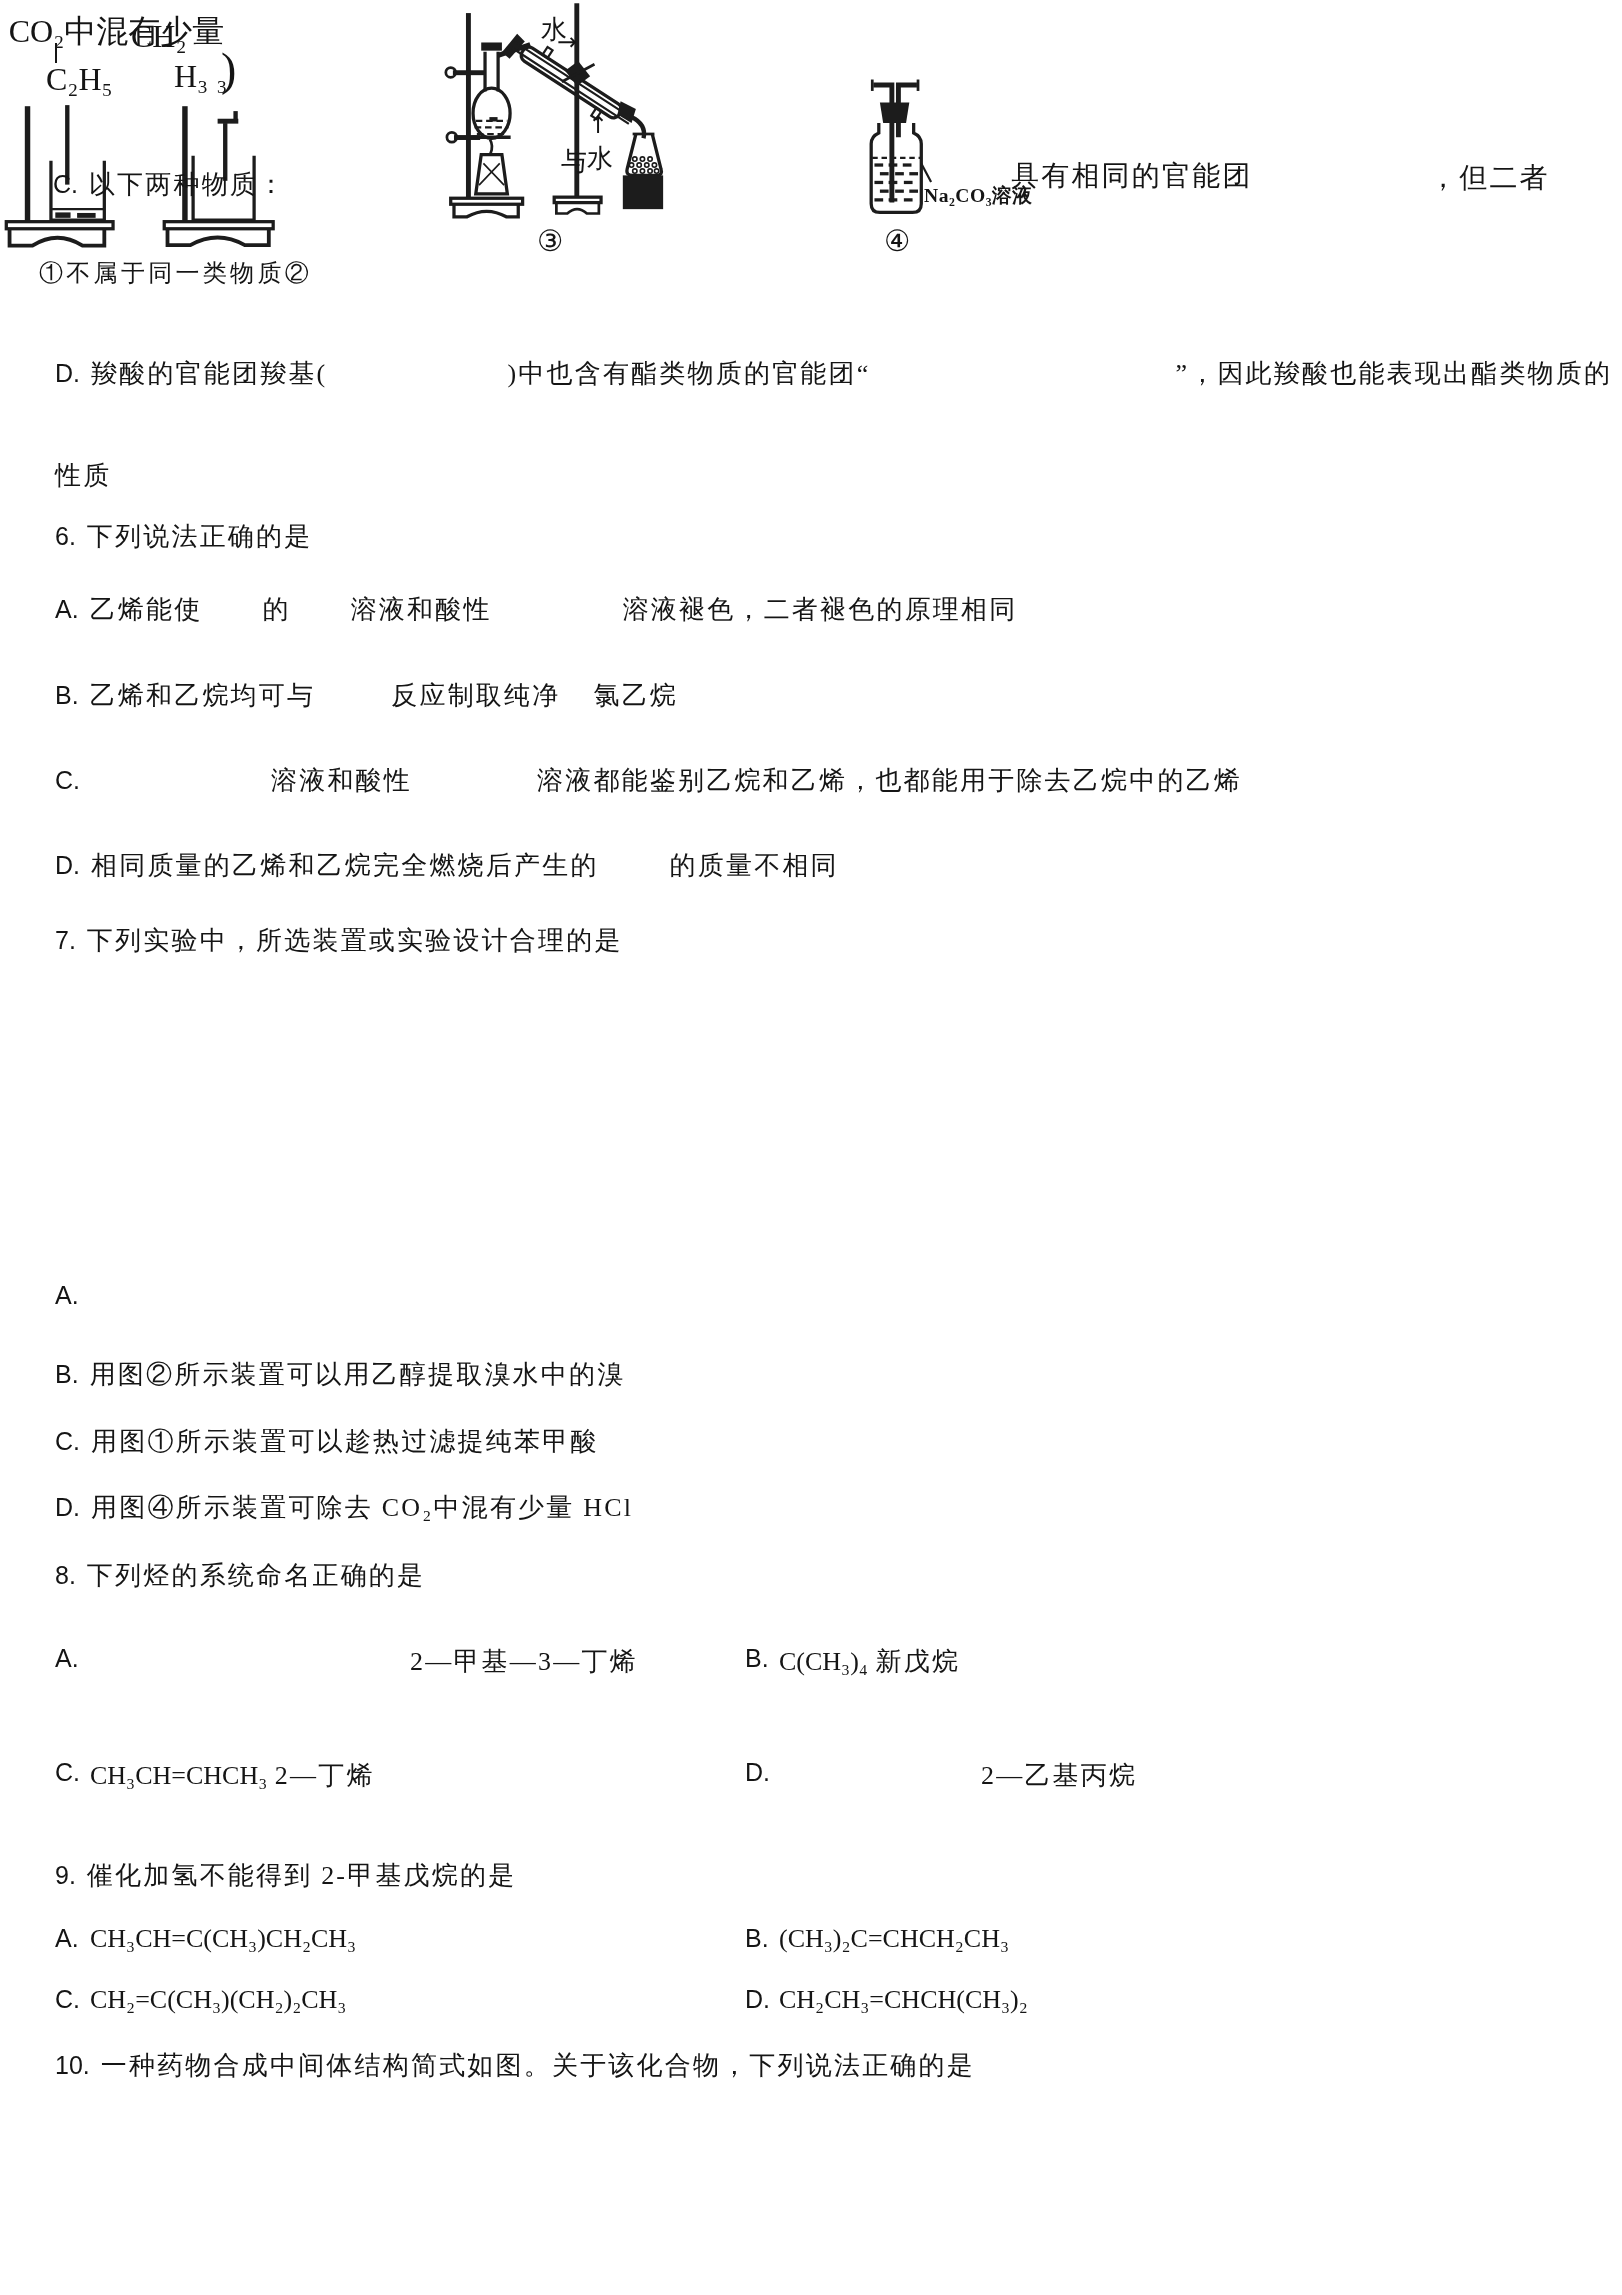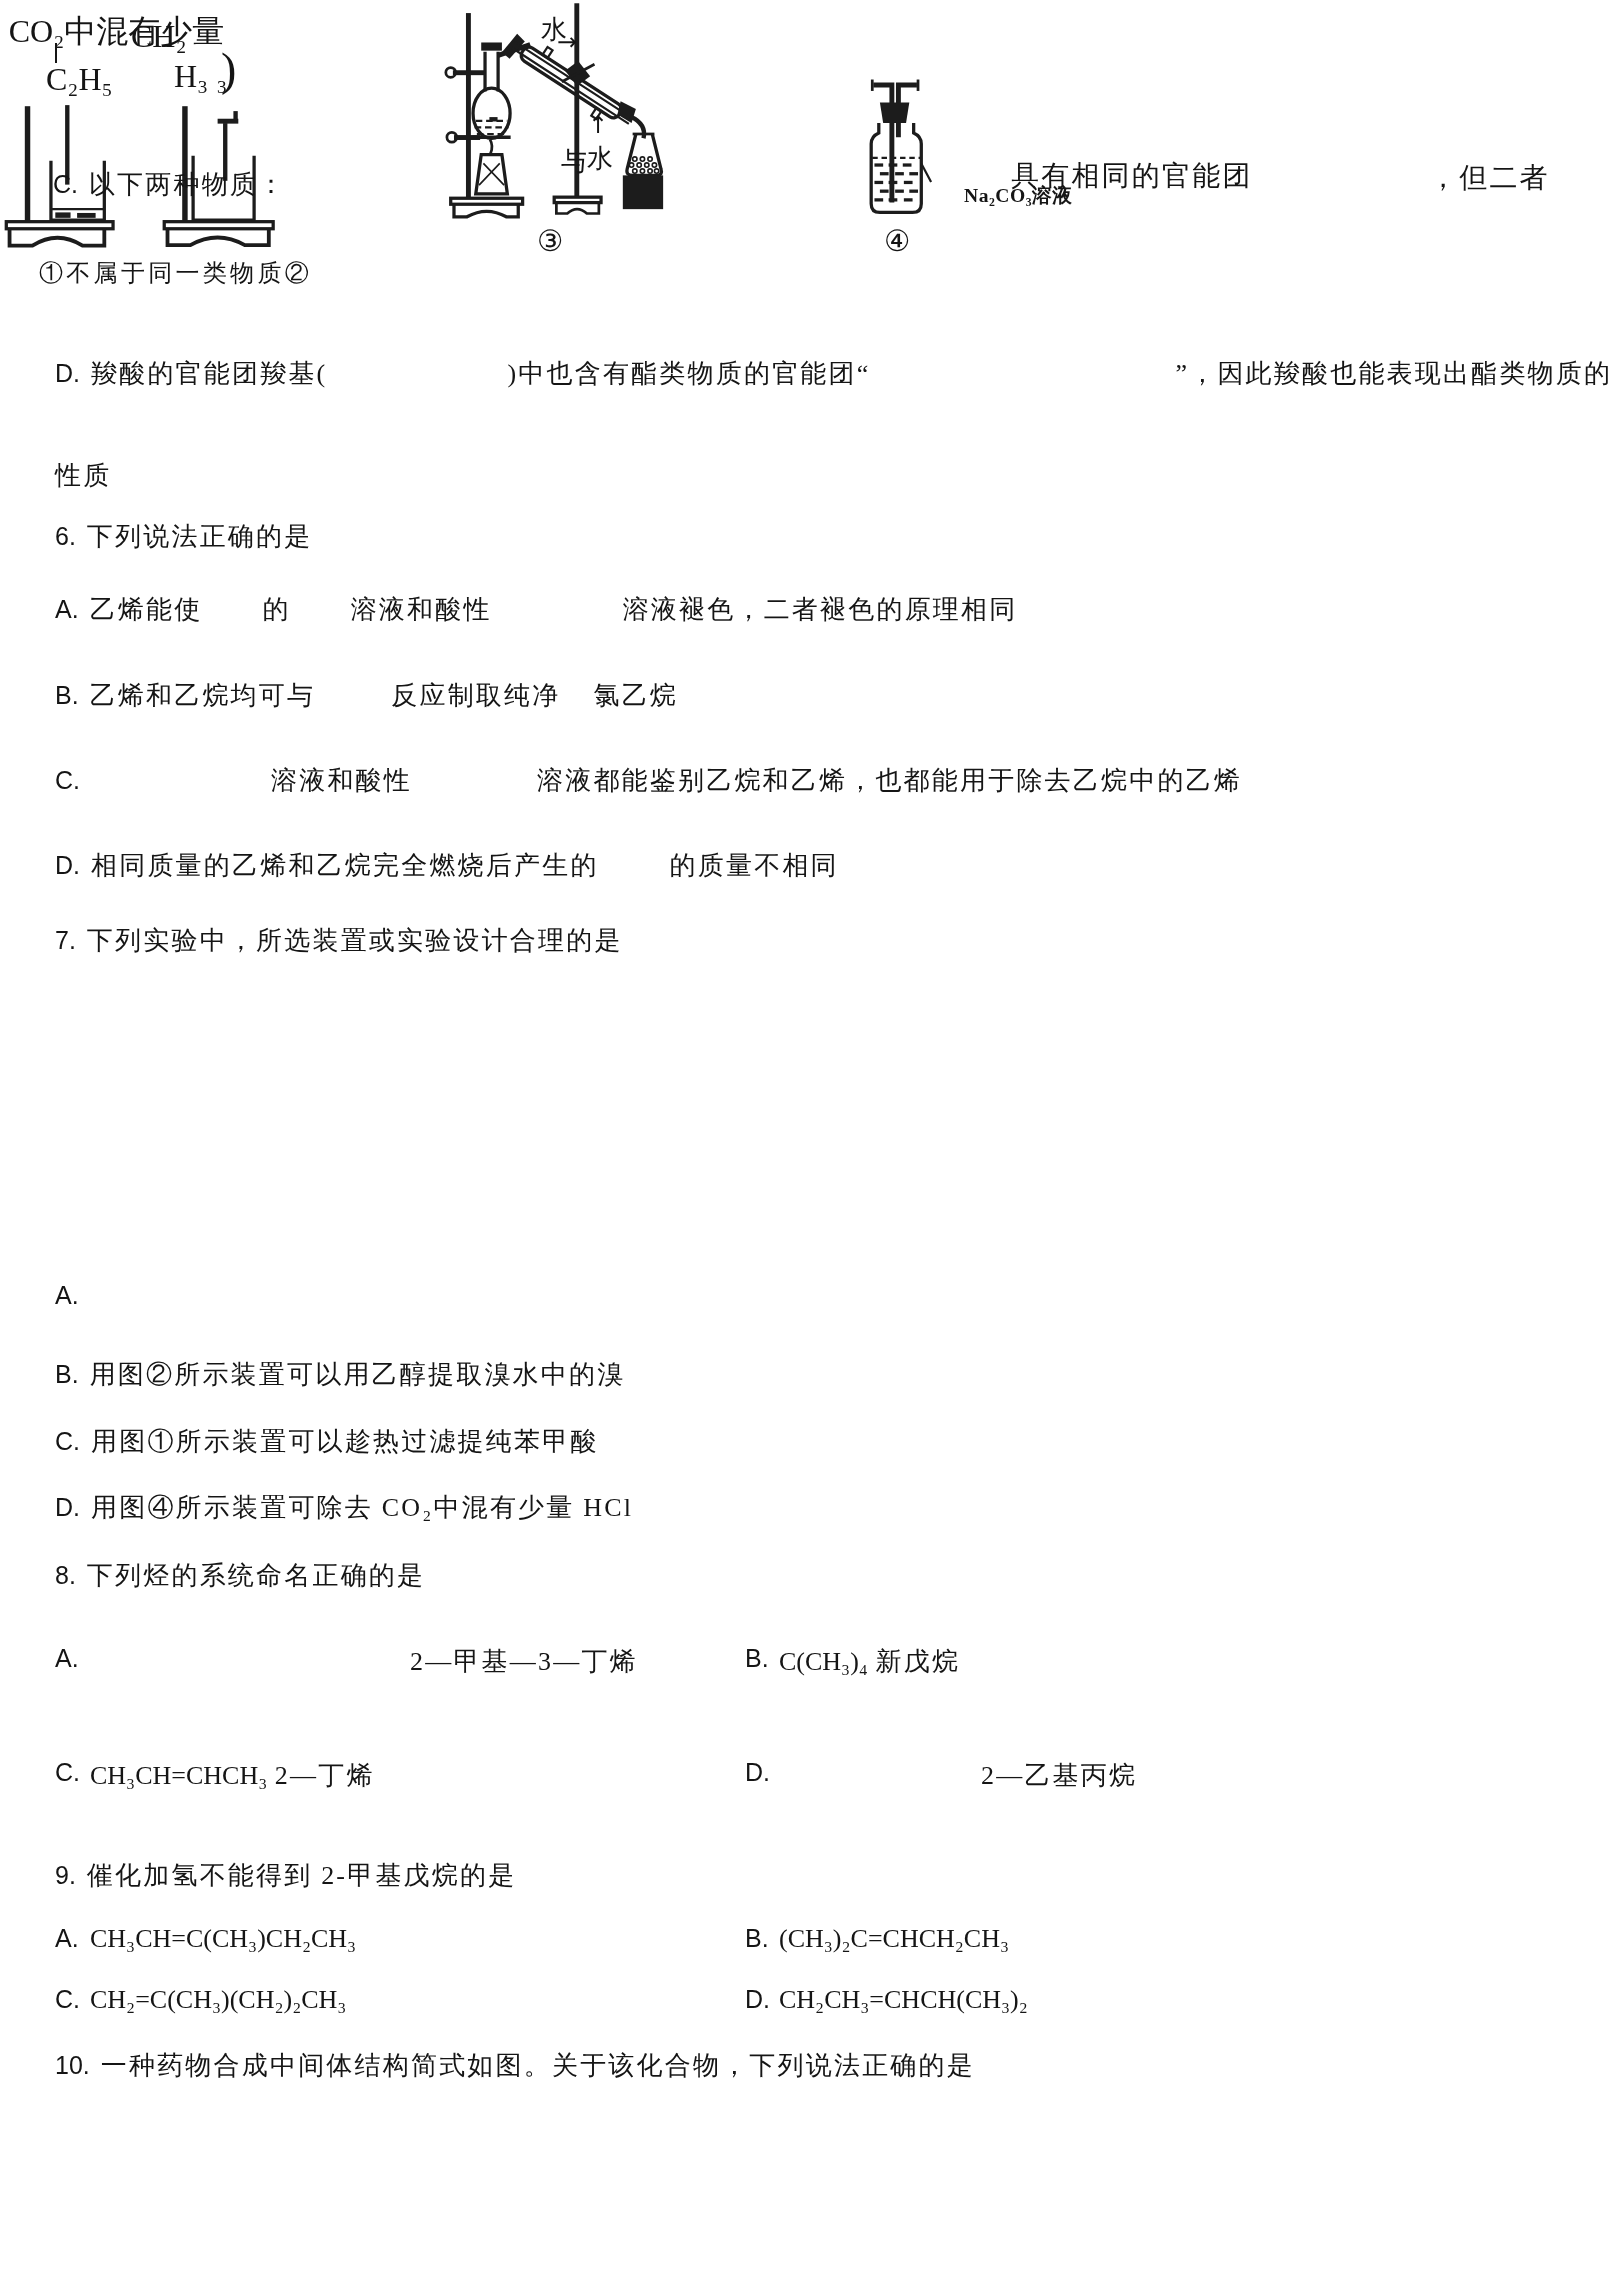--- a/index.html
+++ b/index.html
@@ -148,21 +148,21 @@
   <span class="abs bigchem" style="left:174px;top:58px;">H₃ ₃</span>
   <span class="abs bigparen" style="left:221px;top:43px;">)</span>
 
   <span class="abs lbl" style="left:541px;top:12px;">水</span>
   <span class="abs arrow" style="left:557px;top:28px;">→</span>
   <span class="abs arrow" style="left:588px;top:111px;">↑</span>
   <span class="abs lbl" style="left:587px;top:141px;">水</span>
   <span class="abs lbl" style="left:561px;top:144px;">与</span>
   <span class="abs circ" style="left:537px;top:224px;">③</span>
   <span class="abs circ" style="left:884px;top:224px;">④</span>
-  <span class="abs nalbl" style="left:944px;top:182px;padding-left:20px;">Na₂CO₃溶液</span>
+  <span class="abs nalbl" style="left:924px;top:182px;">Na₂CO₃溶液</span>
 
   <div class="abs" style="left:53px;top:167px;">
     <span class="mk">C.</span>
     <span class="zh" style="margin-left:8.7px;">以下两种物质：</span>
   </div>
   <span class="abs zh" style="left:1011px;top:157px;font-size:28px;">具有相同的官能团</span>
   <span class="abs zh" style="left:1429px;top:159px;font-size:28px;">，但二者</span>
   <span class="abs caption" style="left:39px;top:257px;">①不属于同一类物质②</span>
 
   <div class="row flexline" style="top:356px;padding-left:55px;">

